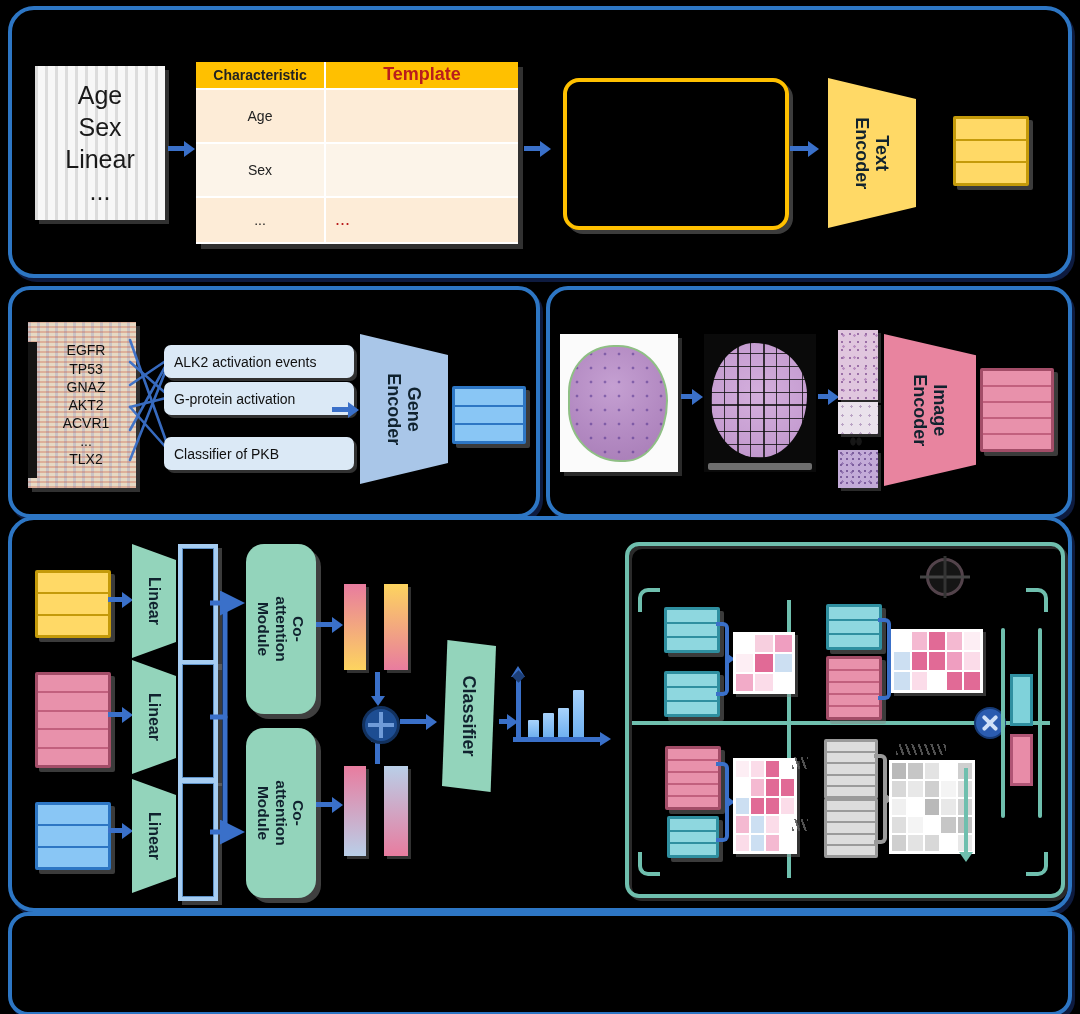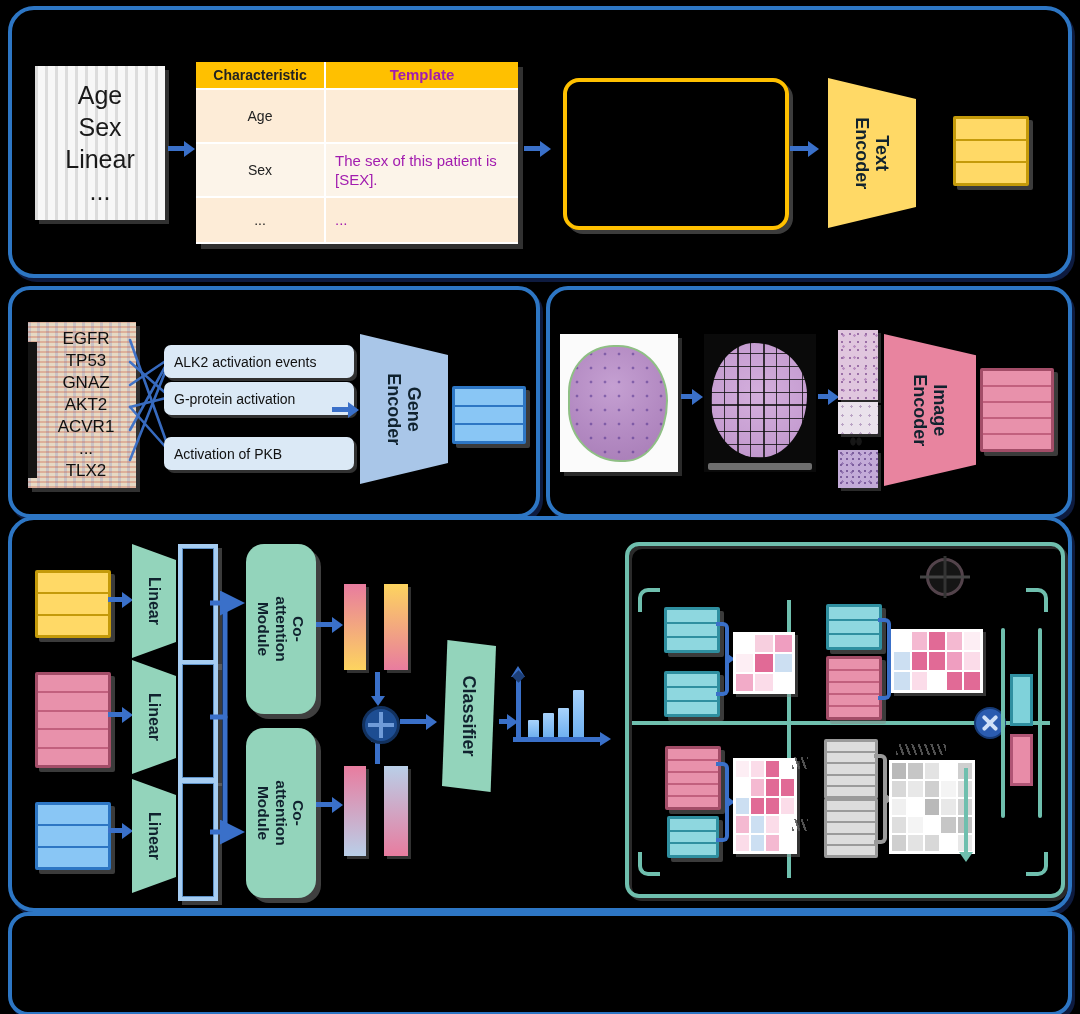--- a/index.html
+++ b/index.html
@@ -45,32 +45,32 @@
                      repeating-linear-gradient(0deg,rgba(190,190,190,.55) 0 2px,transparent 2px 6px);
     display:flex;flex-direction:column;align-items:center;justify-content:center;
     box-shadow:4px 4px 0 rgba(140,140,140,.35);}
   .doc span{font-size:25px;line-height:1.28;color:#1a1a1a;}
   .tbl{position:absolute;left:196px;top:62px;width:322px;box-shadow:5px 5px 0 rgba(140,140,140,.35);}
   .trow{display:flex;border-bottom:2px solid #fff;}
   .thead{height:26px;background:#ffc000;color:#fff;font-weight:700;font-size:13.5px;}
   .thead .tc1,.thead .tc2{justify-content:center;padding:0;}
   .tc1{width:128px;display:flex;align-items:center;justify-content:center;
        border-right:2px solid #fff;font-size:14px;color:#222;}
-  .tc2{flex:1;display:flex;align-items:center;padding:4px 9px;font-size:15px;color:#a21caf;line-height:1.3;}
+  .tc2{flex:1;display:flex;align-items:center;padding:4px 9px;font-size:18px;color:#b91c1c;line-height:1.3;text-align:right;}
   .r-odd{background:#fdecd7;} .r-even{background:#fcf4e9;}
   .prompt{position:absolute;left:563px;top:78px;width:218px;height:144px;border:4px solid #ffc000;
           border-radius:16px;box-shadow:4px 4px 0 rgba(150,150,150,.4);}
   
   .geneimg{position:absolute;left:28px;top:322px;width:108px;height:166px;background-color:#e6d9c4;
     background-image:repeating-linear-gradient(0deg,rgba(200,70,45,.28) 0 2px,transparent 2px 5px),
                      repeating-linear-gradient(90deg,rgba(70,95,200,.18) 0 3px,transparent 3px 9px);
     display:flex;flex-direction:column;align-items:center;justify-content:center;
     box-shadow:4px 4px 0 rgba(140,140,140,.35);}
   .geneimg::before{content:"";position:absolute;left:0;top:12%;bottom:6%;width:9px;background:#141414;}
-  .geneimg span{font-size:17px;line-height:1.3;color:#101010;position:relative;padding-left:8px;}
+  .geneimg span{font-size:14px;line-height:1.3;color:#101010;position:relative;padding-left:8px;}
   .pathway{position:absolute;left:164px;width:180px;height:33px;background:#dbe9f6;border-radius:7px;
     display:flex;align-items:center;padding-left:10px;font-size:14px;color:#101010;
     box-shadow:3px 3px 0 rgba(140,140,140,.35);}
   
   .wsi{position:absolute;left:560px;top:334px;width:118px;height:138px;background:#fbfbfb;
        box-shadow:4px 4px 0 rgba(140,140,140,.3);}
   .blob{position:absolute;left:8px;top:11px;right:10px;bottom:10px;
     border-radius:48% 52% 45% 55%/42% 50% 55% 48%;border:2px solid #8fbf85;
     background-image:radial-gradient(rgba(60,30,130,.45) 1.2px,transparent 1.7px),
       radial-gradient(circle at 45% 35%,#c5a0d2 0%,#b38ac2 55%,#a67bb5 100%);
@@ -162,21 +162,20 @@
 <div class="tbl">
   <div class="trow thead">
     <div class="tc1">Characteristic</div>
     <div class="tc2">Template</div>
   </div>
   <div class="trow r-odd" style="height:52px;">
     <div class="tc1">Age</div>
   </div>
   <div class="trow r-even" style="height:52px;">
     <div class="tc1">Sex</div>
-    <div class="tc2">The sex of this patient is [SEX].</div>
   </div>
   <div class="trow r-odd" style="height:44px;">
     <div class="tc1">...</div>
     <div class="tc2">...</div>
   </div>
 </div>
 <div class="arrow" style="left:524px;top:146px;width:16px;"></div>
 
 <div class="prompt"></div>
 <div class="arrow" style="left:790px;top:146px;width:18px;"></div>
@@ -210,21 +209,21 @@
     <line x1="2" y1="130" x2="42" y2="30"></line>
   </g>
 </svg>
 <div class="pathway" style="top:345px;">
     <span>ALK2 activation events</span>
   </div>
 <div class="pathway" style="top:382px;">
     <span>G-protein activation</span>
   </div>
 <div class="pathway" style="top:437px;">
-    <span>Activation of PKB</span>
+    <span>Classifier of PKB</span>
   </div>
 <div class="arrow" style="left:332px;top:407px;width:16px;"></div>
 <div class="trap trap-r" style="left:360px;top:334px;width:88px;height:150px;background:#a9c6e8;">
   <div class="rot" style="width:95px;font-size:18px;">Gene Encoder</div>
 </div>
 <div class="stack st-b" style="left:452px;top:386px;width:68px;height:52px;">
     <i></i>
     <i></i>
     <i></i>
   </div>

